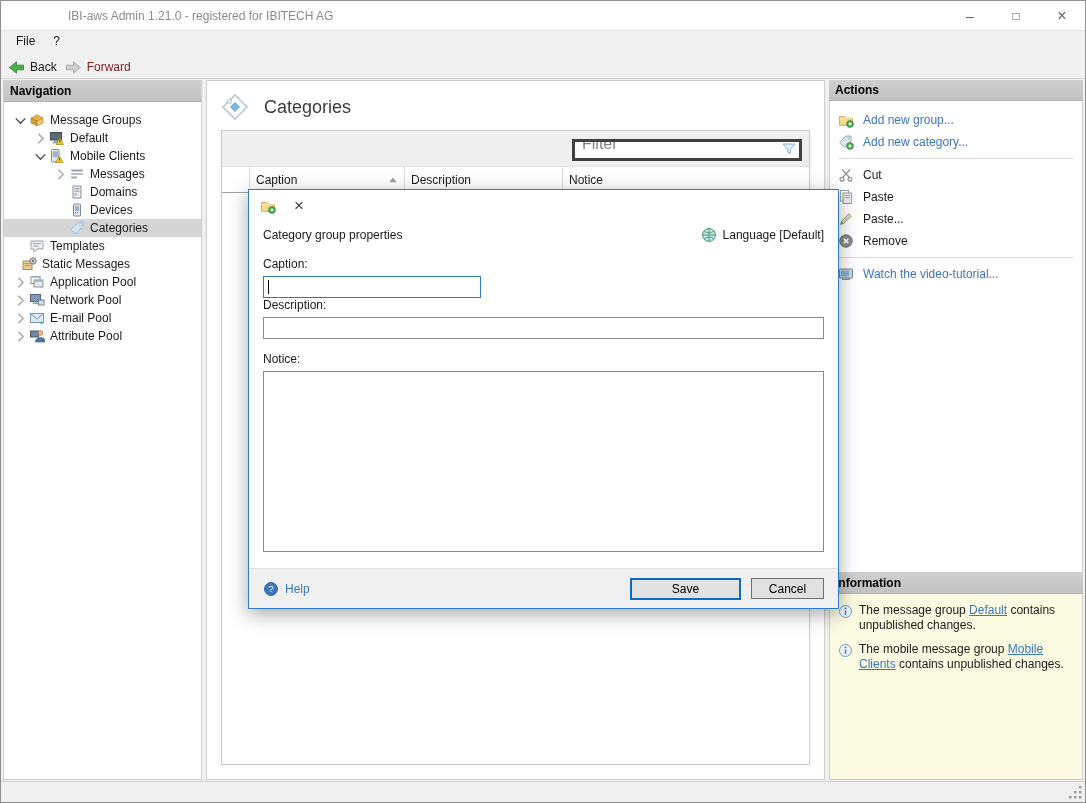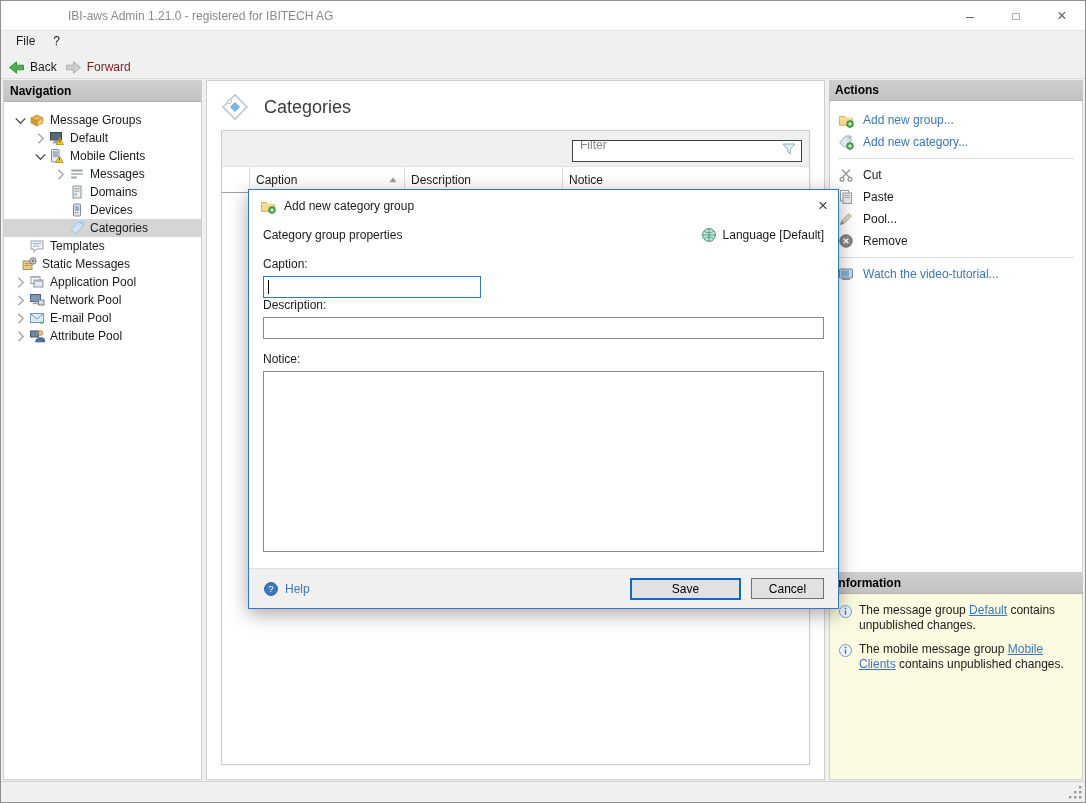--- a/index.html
+++ b/index.html
@@ -35,22 +35,22 @@
   .tree-row.selected{background:#d5d5d5;}
   .tree-row .expander{width:17px;height:16px;flex:0 0 auto;display:inline-flex;align-items:center;justify-content:center;}
   .tree-row .icon{width:16px;height:16px;flex:0 0 auto;margin-right:5px;}
   .main-panel{flex:1 1 auto;background:#fff;border:1px solid #cfcfcf;display:flex;flex-direction:column;}
   .main-header{display:flex;align-items:center;padding:11px 0 8px 13px;}
   .main-header .icon{width:30px;height:30px;margin-right:14px;}
   .page-title{font-size:18px;color:#3c3c3c;}
   .listbox{margin:0 14px 14px 14px;flex:1 1 auto;border:1px solid #cdcdcd;display:flex;flex-direction:column;background:#fff;box-shadow:0 0 3px rgba(0,0,0,.08);}
   .filter-strip{height:36px;background:#efefef;display:flex;align-items:center;justify-content:flex-end;padding-right:7px;border-bottom:1px solid #e2e2e2;}
   .filter-box{position:relative;width:230px;height:22px;}
-  .filter-box input{width:100%;height:100%;border:1px solid #404040;background:#fff;padding:0 26px 12px 7px;
-    font-family:inherit;font-size:12px;color:#1a1a1a;outline:none;}
+  .filter-box input{width:100%;height:100%;border:3px solid #404040;background:#fff;padding:0 26px 12px 7px;
+    font-family:inherit;font-size:16px;color:#1a1a1a;outline:none;}
   .filter-box input::placeholder{color:#838383;}
   .filter-box .icon{position:absolute;right:5px;top:3px;width:16px;height:16px;}
   .table-header{display:flex;height:26px;align-items:stretch;border-bottom:1px solid #9f9f9f;}
   .th{display:flex;align-items:center;padding-left:6px;border-right:1px solid #dcdcdc;color:#1a1a1a;}
   .th.col-rowsel{width:28px;}
   .th.col-caption{width:155px;}
   .th.col-description{width:158px;}
   .th.col-notice{flex:1 1 auto;border-right:none;}
   .sort-icon{margin-left:auto;margin-right:6px;width:10px;height:10px;}
   .table-body{flex:1 1 auto;background:#fff;}
@@ -414,21 +414,21 @@
             </span>
             <span class="lbl">Paste</span>
           </div>
           <div class="action-row command">
             <span class="icon">
               <svg viewBox="0 0 16 16">
                 <path d="M2.5 13.5l1.2-3.6 7.2-7.2 2.4 2.4-7.2 7.2z" fill="#e3d6b4" stroke="#8e8e8e" stroke-width="0.8"></path>
                 <path d="M2.5 13.5l1.2-3.6 2.4 2.4z" fill="#8e8e8e"></path>
               </svg>
             </span>
-            <span class="lbl">Pool...</span>
+            <span class="lbl">Paste...</span>
           </div>
           <div class="action-row command">
             <span class="icon">
               <svg viewBox="0 0 16 16">
                 <circle cx="8" cy="8" r="6.2" fill="#8a8a8a" stroke="#6d6d6d"></circle>
                 <path d="M5.7 5.7l4.6 4.6M10.3 5.7l-4.6 4.6" stroke="#fff" stroke-width="1.6"></path>
               </svg>
             </span>
             <span class="lbl">Remove</span>
           </div>
@@ -475,21 +475,20 @@
   <div class="dialog">
     <div class="dialog-titlebar">
       <span class="icon">
           <svg viewBox="0 0 16 16">
             <path d="M1.5 4.5h5l1.3 1.8h6.7v7H1.5z" fill="#f7d98d" stroke="#c8a143" stroke-width="0.8"></path>
             <path d="M1.5 6.8h13v-0.5H1.5z" fill="#fdf0cf"></path>
             <circle cx="12" cy="12" r="3.4" fill="#4caf50" stroke="#2e7d32" stroke-width="0.7"></circle>
             <path d="M12 10.4v3.2M10.4 12h3.2" stroke="#fff" stroke-width="1.2"></path>
           </svg>
         </span>
-      <span class="dialog-title">Add new category group</span>
       <span class="dialog-close">×</span>
     </div>
     <div class="dialog-body">
       <div class="dlg-row">
         <span>Category group properties</span>
         <span class="language-btn">
           <span class="icon">
               <svg viewBox="0 0 16 16">
                 <circle cx="8" cy="8" r="6.4" fill="#bfe3f2" stroke="#4f8c58"></circle>
                 <path d="M1.6 8h12.8M8 1.6v12.8M3.2 4.2c3 2.2 6.6 2.2 9.6 0M3.2 11.8c3-2.2 6.6-2.2 9.6 0" stroke="#4b9e55" stroke-width="0.9" fill="none"></path>

